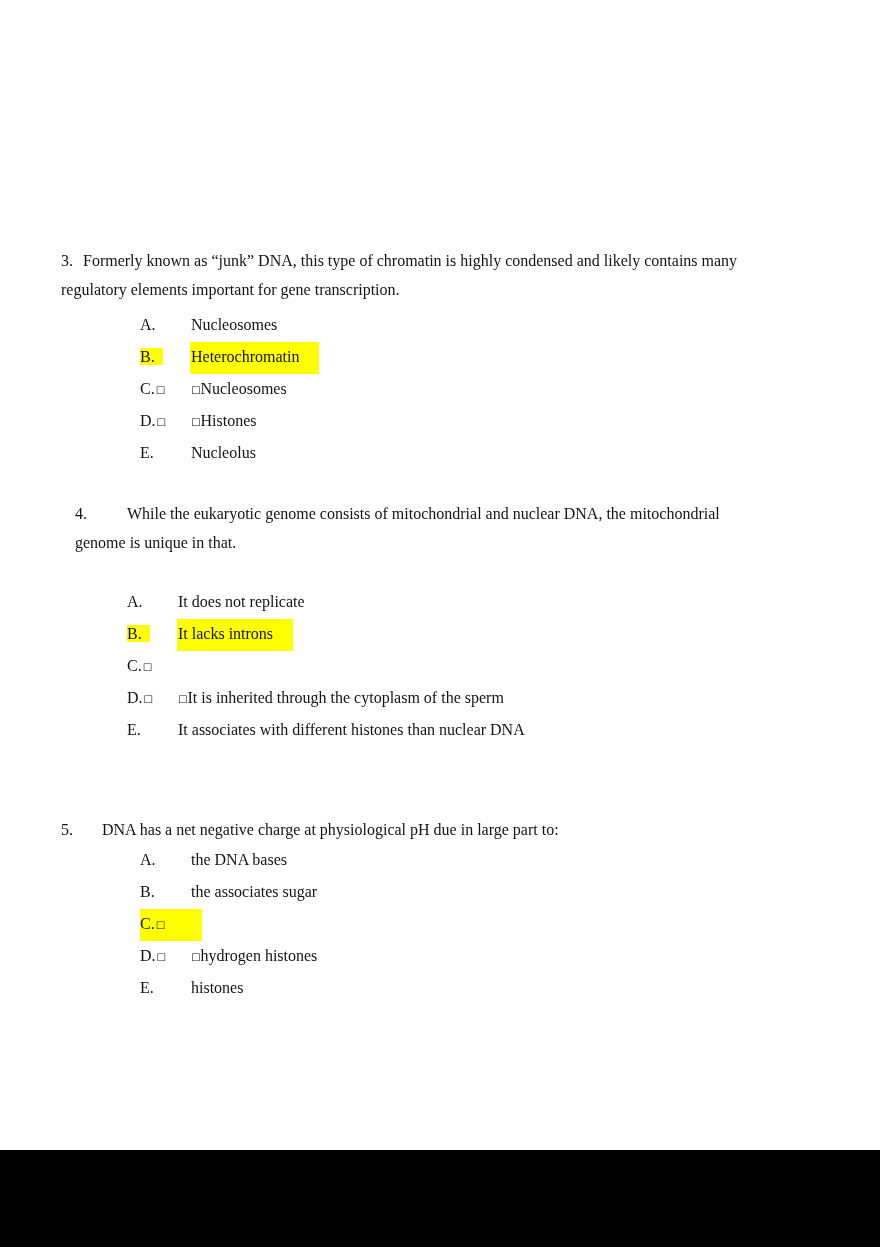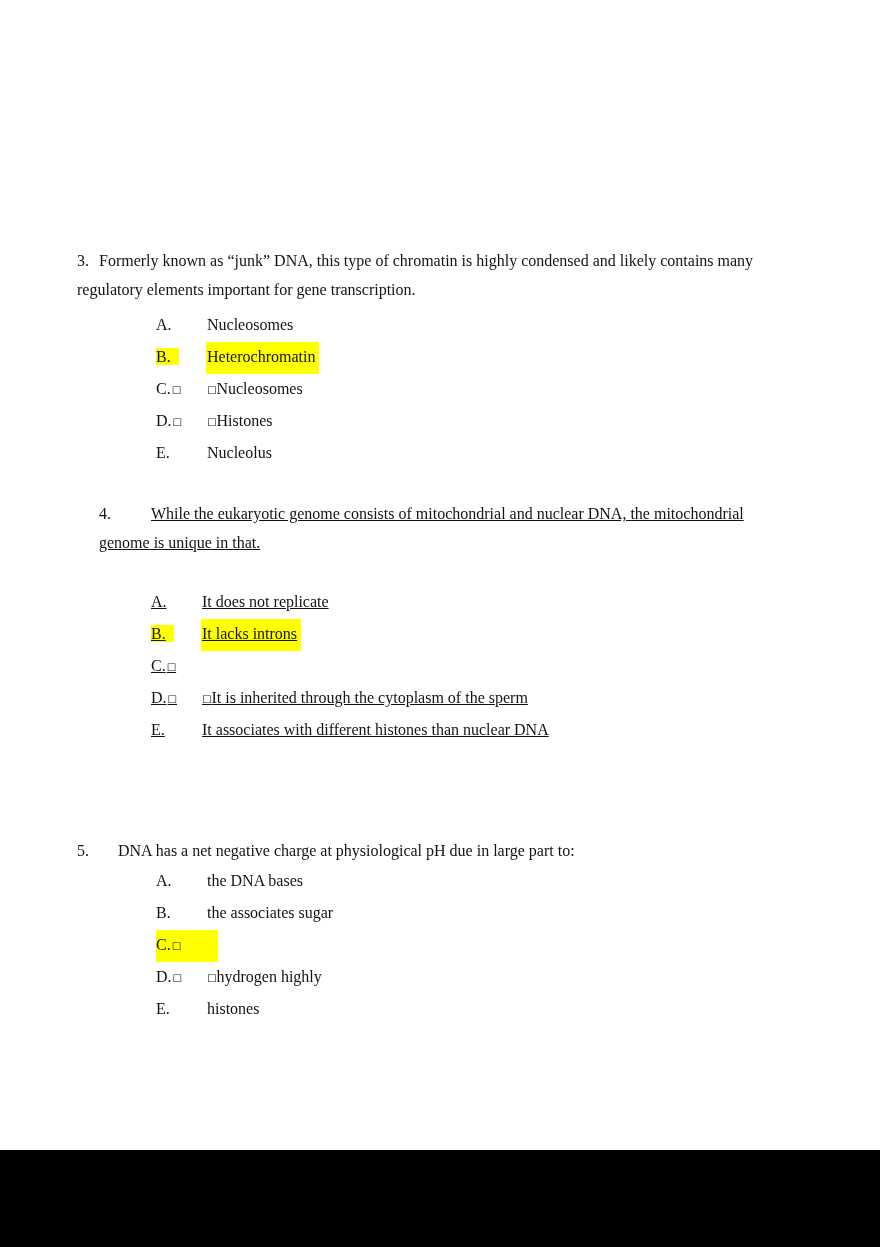--- a/index.html
+++ b/index.html
@@ -10,49 +10,49 @@
     position: relative;
     background: #ffffff;
     overflow: hidden;
     font-family: "Liberation Serif", serif;
     font-size: 16px;
     color: #131313;
   }
   .content {
     position: absolute;
     top: 246px;
-    left: 77px;
+    left: 61px;
     width: 770px;
   }
   .q-text { margin: 0; line-height: 29px; }
   .question-3 .q-text { width: 735px; }
   .question-3 .q-num { margin-right: 10px; }
-  .question-4 { margin-left: 22px; margin-top: 29px; text-decoration: underline; }
+  .question-4 { margin-left: 14px; margin-top: 29px; }
   .question-4 .q-text { width: 695px; }
   .question-4 .q-num { display: inline-block; width: 52px; }
-  .question-5 { margin-top: 89px; }
+  .question-5 { margin-top: 68px; }
   .question-5 .q-num { display: inline-block; width: 41px; }
 
   .options { margin-top: 6px; }
   .question-3 .options { margin-left: 79px; }
   .question-4 .options { margin-left: 52px; margin-top: 30px; }
   .question-5 .options { margin-left: 79px; margin-top: 1px; }
 
   .opt-row { display: flex; align-items: baseline; line-height: 30px; }
   .opt-letter { flex: none; width: 50px; }
   .tofu {
     font-family: "DejaVu Sans", sans-serif;
     font-size: 10px;
     position: relative;
     top: -1px;
     margin-left: 1px;
   }
   
   .hl-split .opt-letter-inner { background: #ffff00; padding-right: 8px; }
-  .hl-split .opt-text { background: #ffff00; padding-right: 4px; }
+  .hl-split .opt-text { background: #ffff00; padding-right: 20px; }
   .hl-full { background: #ffff00; width: fit-content; padding-right: 12px; }
 
   .footer-band {
     position: absolute;
     left: 0;
     top: 1150px;
     width: 880px;
     height: 97px;
     background: #000000;
   }
@@ -138,21 +138,21 @@
         <span class="opt-letter"><span class="opt-letter-inner">B.</span><span class="tofu"></span></span>
         <span class="opt-text"><span class="tofu"></span><span>the associates sugar</span></span>
       </div>
 
       <div class="opt-row hl-full">
         <span class="opt-letter"><span class="opt-letter-inner">C.</span><span class="tofu">□</span></span>
       </div>
 
       <div class="opt-row">
         <span class="opt-letter"><span class="opt-letter-inner">D.</span><span class="tofu">□</span></span>
-        <span class="opt-text"><span class="tofu">□</span><span>hydrogen highly</span></span>
+        <span class="opt-text"><span class="tofu">□</span><span>hydrogen histones</span></span>
       </div>
 
       <div class="opt-row">
         <span class="opt-letter"><span class="opt-letter-inner">E.</span><span class="tofu"></span></span>
         <span class="opt-text"><span class="tofu"></span><span>histones</span></span>
       </div>
 
     </div>
   </div>
 

